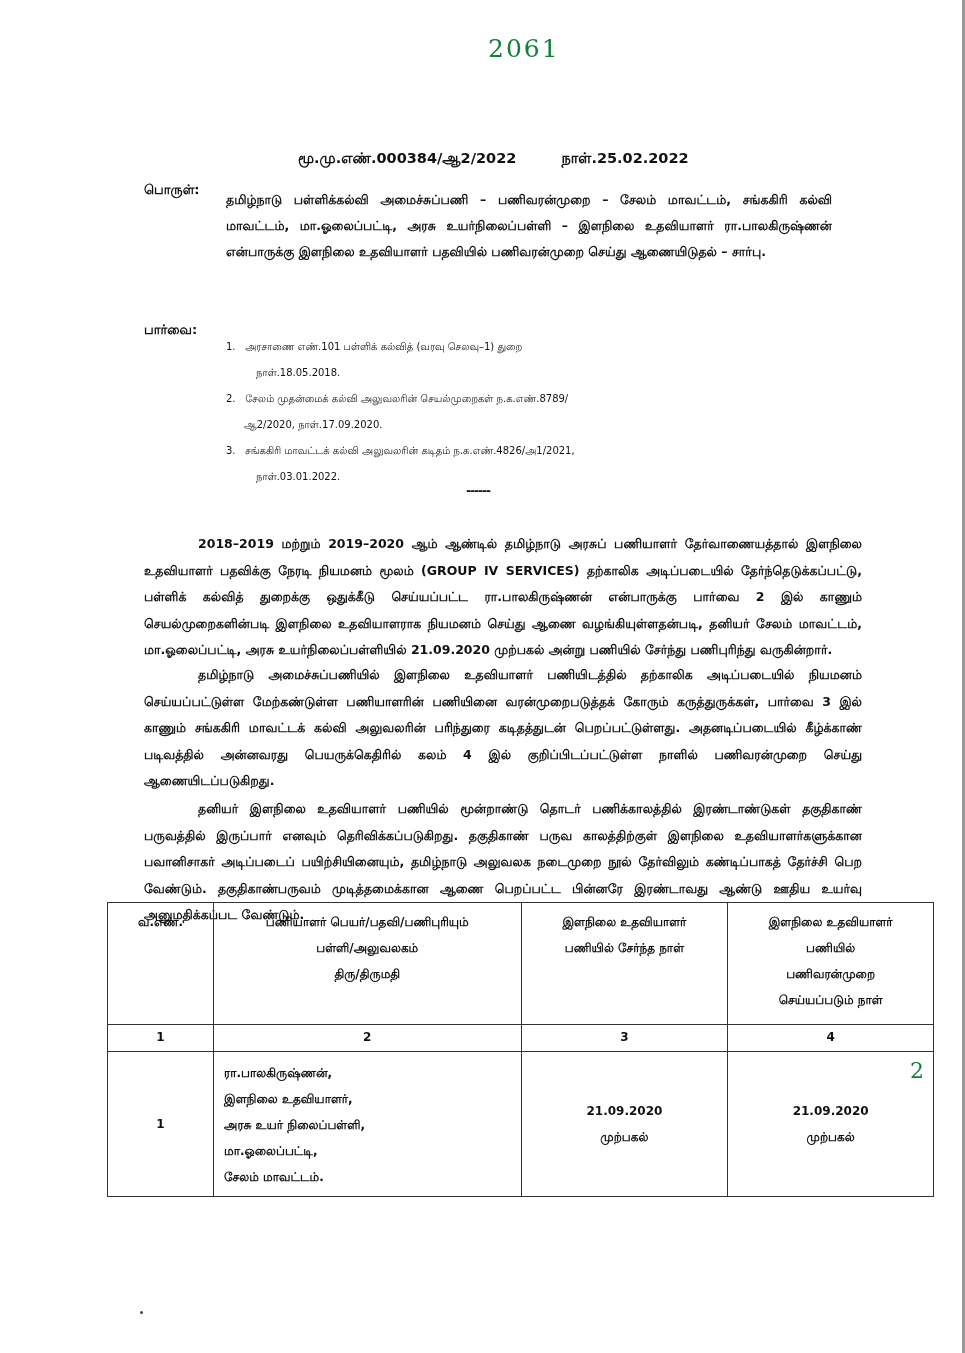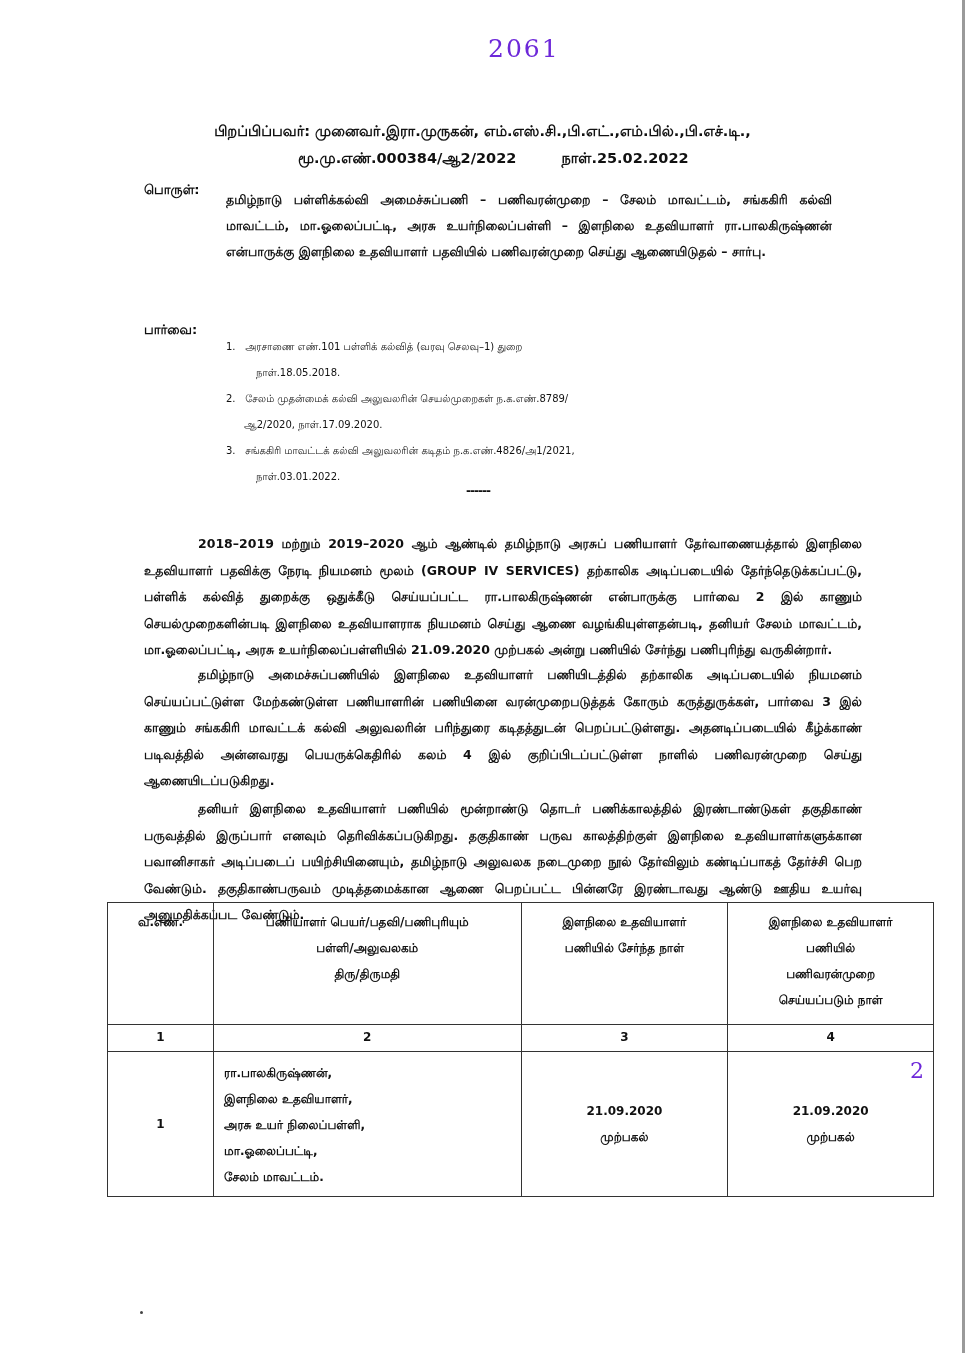--- a/index.html
+++ b/index.html
@@ -1,20 +1,20 @@
 <!DOCTYPE html>
 <html><head>
 <meta charset="utf-8">
 <style>
   * { box-sizing: border-box; margin: 0; padding: 0; }
   html, body { width: 965px; height: 1353px; background: #ffffff; overflow: hidden; }
   body { position: relative; font-family: "DejaVu Sans", "Liberation Sans", sans-serif; color: #111; }
   .page { position: absolute; left: 0; top: 0; width: 965px; height: 1353px; background: #fff; }
   .edge-right { position: absolute; right: 0; top: 0; width: 3px; height: 1353px; background: #9a9a9a; }
-  .handwritten { position: absolute; font-family: "DejaVu Serif", serif; color: #6d28d9; }
+  .handwritten { position: absolute; font-family: "DejaVu Serif", serif; color: #15803d; }
   .page-no { left: 488px; top: 34px; font-size: 25px; letter-spacing: 2px; }
   .margin-mark { left: 910px; top: 1058px; font-size: 22px; }
   .center-line { position: absolute; left: 0; width: 965px; text-align: center; font-weight: bold; font-size: 14.5px; white-space: nowrap; }
   .title { top: 92px; font-size: 15px; }
   .from { top: 123px; }
   .refline { position: absolute; top: 150px; left: 298px; font-weight: bold; font-size: 14.5px; white-space: nowrap; }
   .refline .date { margin-left: 40px; }
   .label { position: absolute; left: 144px; font-weight: bold; font-size: 13px; }
   .subject-text { position: absolute; left: 226px; width: 606px; font-weight: bold; font-size: 12.5px; line-height: 26px; text-align: justify; text-align-last: left; }
   .refs { position: absolute; left: 226px; top: 334px; width: 560px; font-weight: normal; font-size: 10px; }
@@ -37,21 +37,20 @@
   .speck { position: absolute; width: 3px; height: 3px; background: #444; border-radius: 50%; }
 </style>
 </head>
 <body>
 
 <div class="page">
   <div class="edge-right"></div>
 
   <div class="handwritten page-no">2061</div>
 
-  <div class="center-line from">பிறப்பிப்பவர்: முனைவர்.இரா.முருகன், எம்.எஸ்.சி.,பி.எட்.,எம்.பில்.,பி.எச்.டி.,</div>
   <div class="refline">
     <span>மூ.மு.எண்.000384/ஆ2/2022</span>
     <span class="date">நாள்.25.02.2022</span>
   </div>
 
   <div class="label" style="top:182px;">பொருள்:</div>
   <div class="subject-text" style="top:187px;">தமிழ்நாடு பள்ளிக்கல்வி அமைச்சுப்பணி – பணிவரன்முறை – சேலம் மாவட்டம், சங்ககிரி கல்வி மாவட்டம், மா.ஓலைப்பட்டி, அரசு உயர்நிலைப்பள்ளி – இளநிலை உதவியாளர் ரா.பாலகிருஷ்ணன் என்பாருக்கு இளநிலை உதவியாளர் பதவியில் பணிவரன்முறை செய்து ஆணையிடுதல் – சார்பு.</div>
 
   <div class="label" style="top:322px;">பார்வை:</div>
   <div class="refs">

